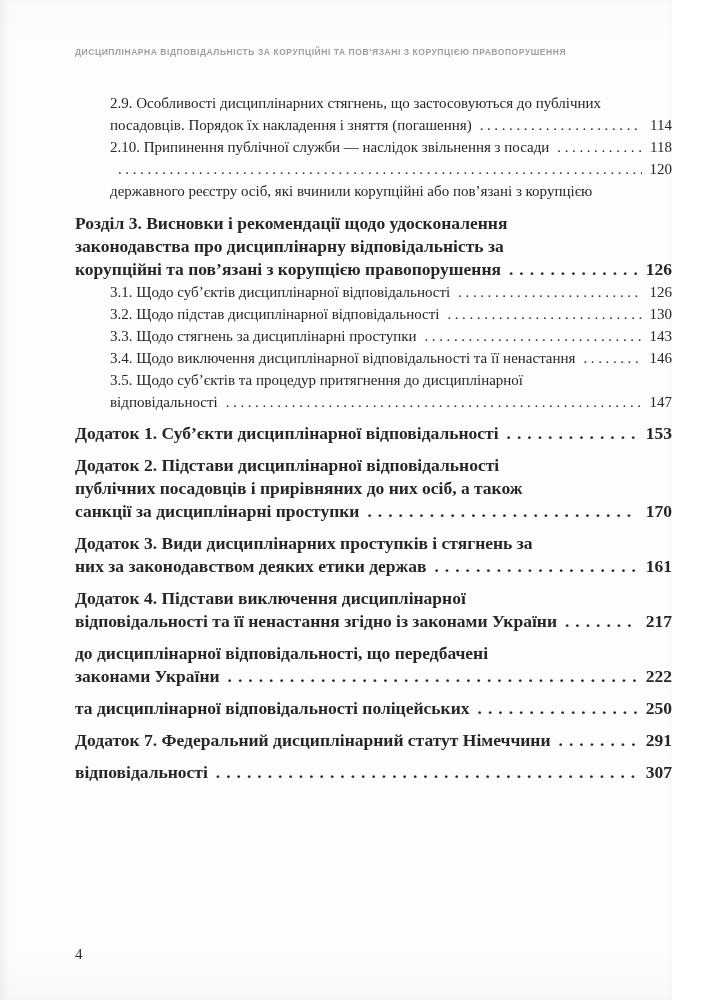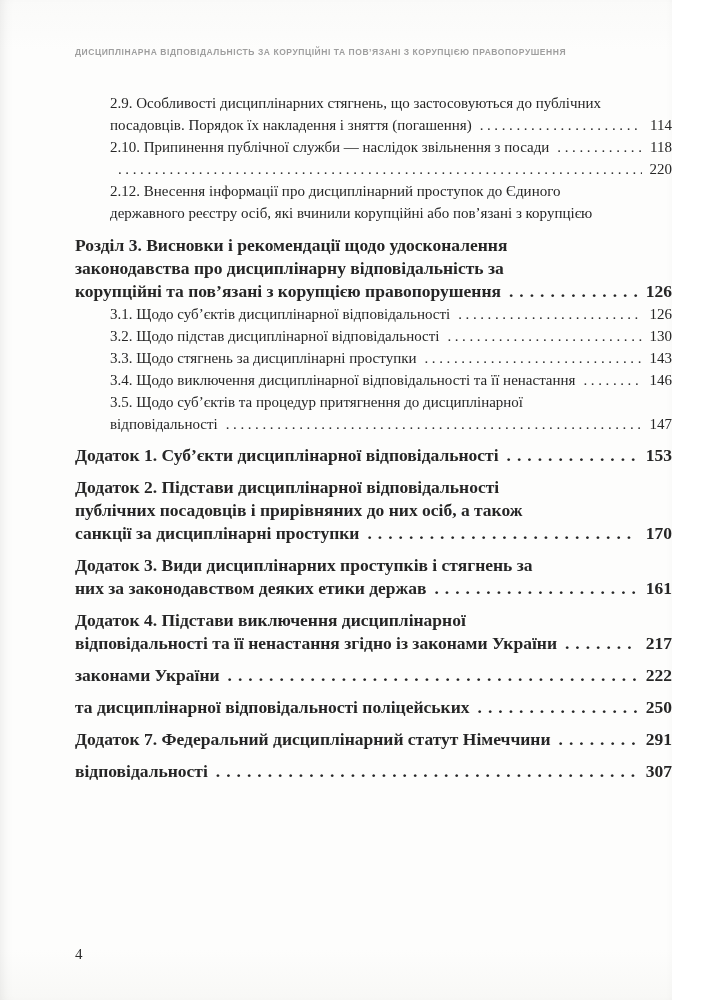--- a/index.html
+++ b/index.html
@@ -99,25 +99,24 @@
       <div class="entry sub">
         <div class="lastline">
           <span class="text">2.10. Припинення публічної служби — наслідок звільнення з посади</span>
           <span class="leader"></span>
           <span class="pageno">118</span>
         </div>
       </div>
       <div class="entry sub">
         <div class="lastline">
           <span class="leader"></span>
-          <span class="pageno">220</span>
-        </div>
-      </div>
-      <div class="entry sub">
-        <div class="line">2.12. Внесення інформації про дисциплінарний проступок до Єдиного</div>
+          <span class="pageno">120</span>
+        </div>
+      </div>
+      <div class="entry sub">
         <div class="line">державного реєстру осіб, які вчинили корупційні або пов’язані з корупцією</div>
       </div>
       <div class="entry chapter">
         <div class="line">Розділ 3. Висновки і рекомендації щодо удосконалення</div>
         <div class="line">законодавства про дисциплінарну відповідальність за</div>
         <div class="lastline">
           <span class="text">корупційні та пов’язані з корупцією правопорушення</span>
           <span class="leader"></span>
           <span class="pageno">126</span>
         </div>
@@ -184,20 +183,21 @@
       </div>
       <div class="entry appendix">
         <div class="line">Додаток 4. Підстави виключення дисциплінарної</div>
         <div class="lastline">
           <span class="text">відповідальності та її ненастання згідно із законами України</span>
           <span class="leader"></span>
           <span class="pageno">217</span>
         </div>
       </div>
       <div class="entry appendix">
+        <div class="line">до дисциплінарної відповідальності, що передбачені</div>
         <div class="lastline">
           <span class="text">законами України</span>
           <span class="leader"></span>
           <span class="pageno">222</span>
         </div>
       </div>
       <div class="entry appendix">
         <div class="lastline">
           <span class="text">та дисциплінарної відповідальності поліцейських</span>
           <span class="leader"></span>

